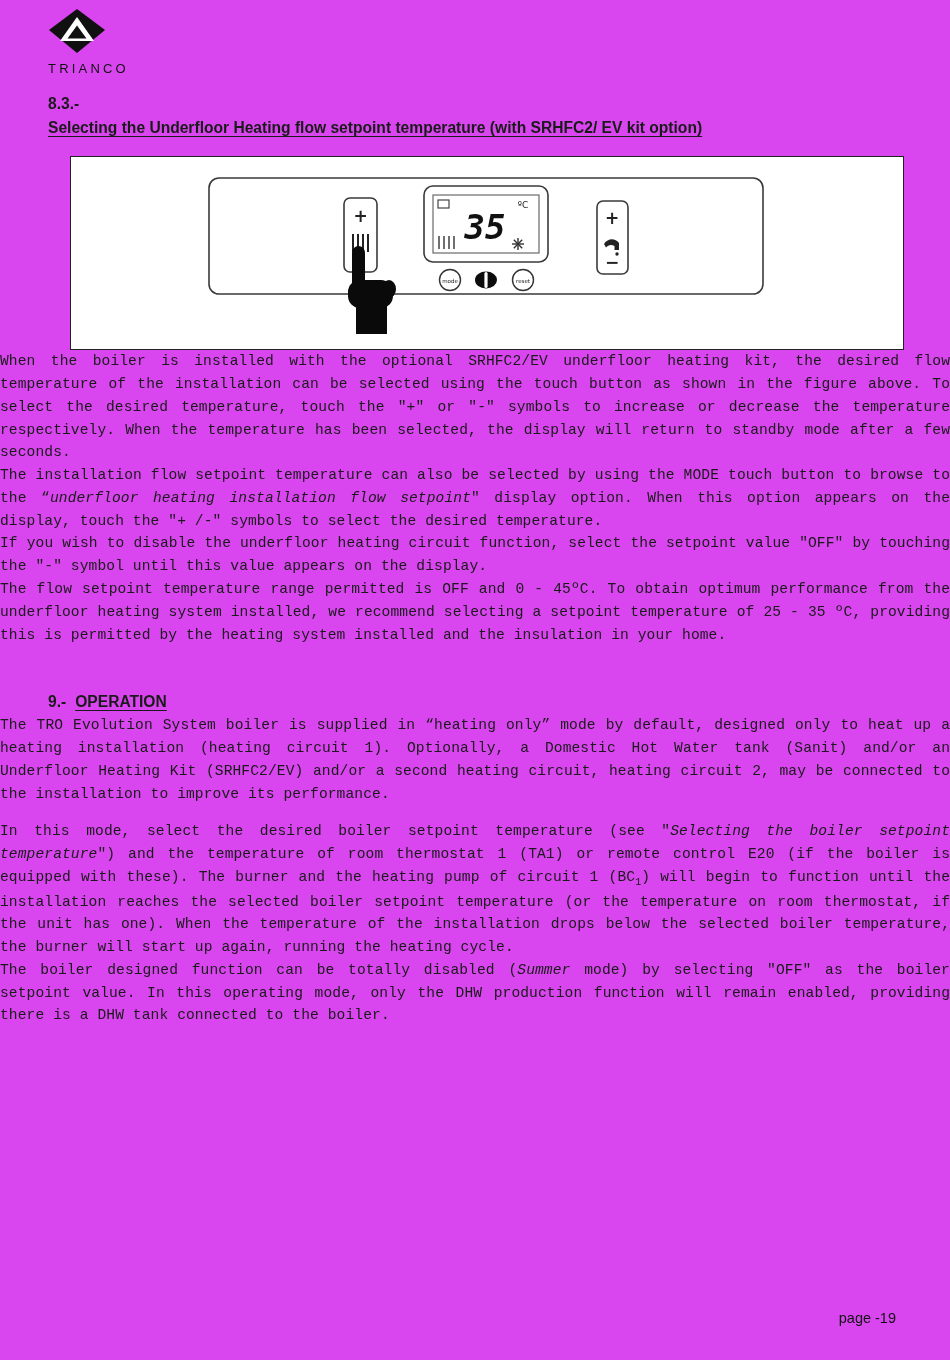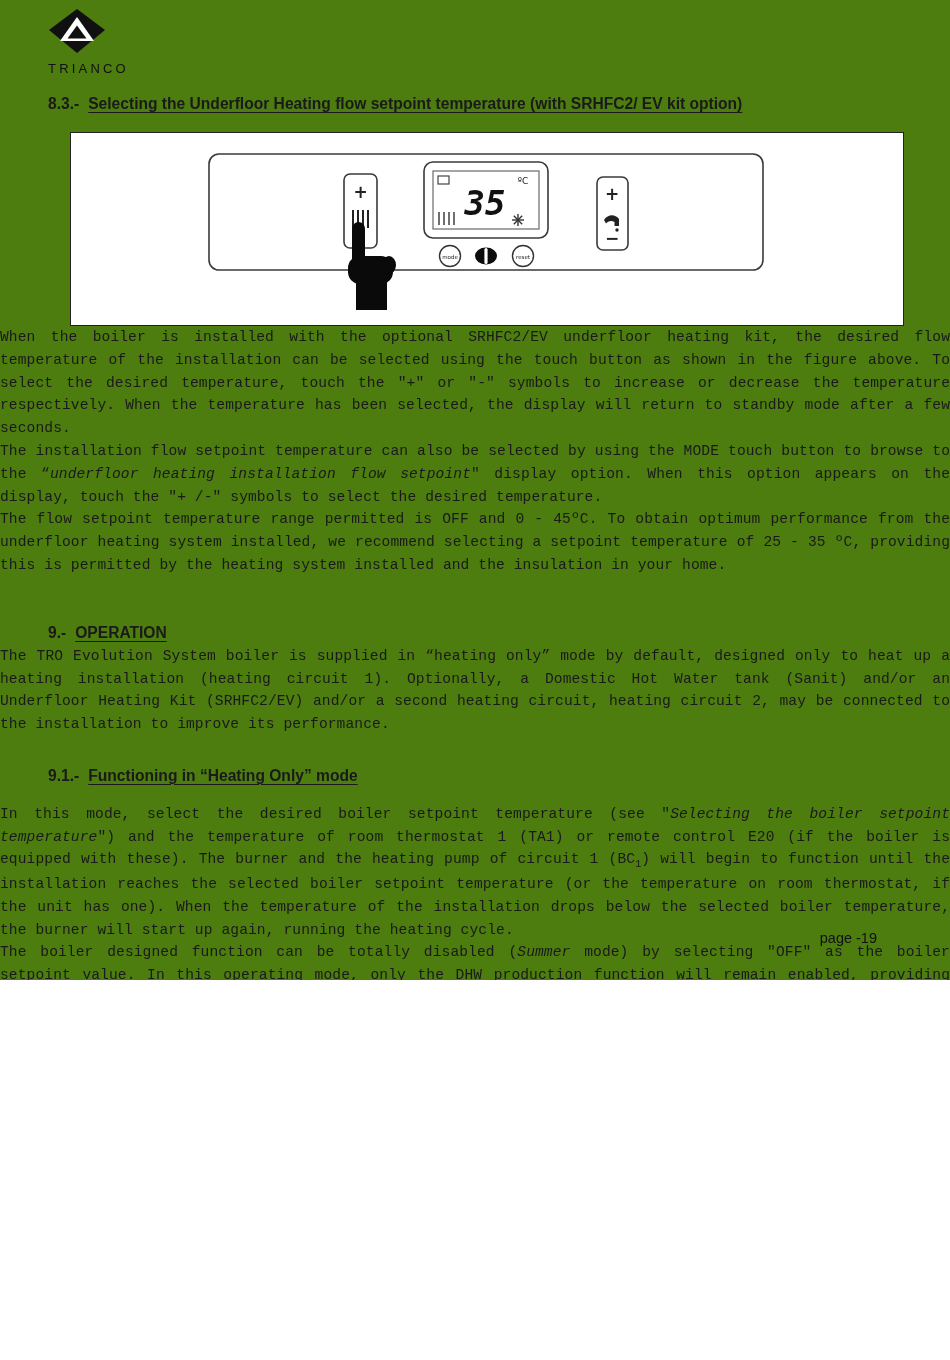--- a/index.html
+++ b/index.html
@@ -1,41 +1,41 @@
 <!DOCTYPE html>
 <html><head>
 <meta charset="utf-8">
 <style>
   * { box-sizing: border-box; }
   html, body { margin: 0; padding: 0; background: #ffffff; }
   .page {
-    width: 950px; height: 980px; position: relative; background: #4d7c0f;
+    width: 950px; height: 1360px; position: relative; background: #d946ef;
     font-family: "Liberation Sans", sans-serif; color: #1a1a1a; overflow: hidden;
   }
   .logo { padding: 8px 0 0 48px; }
   .logo-text { font-size: 13px; letter-spacing: 3.2px; margin-top: 3px; color: #111; }
 
   .heading { display: flex; font-weight: bold; font-size: 15.6px; line-height: 1.55; }
   .heading .sec-num { margin-right: 9px; white-space: nowrap; }
   .heading .sec-title { text-decoration: underline; text-decoration-thickness: 1.3px; text-underline-offset: 3px; }
-  .h83 { margin: 16px 90px 0 48px; }
+  .h83 { margin: 16px 90px 0 48px; flex-direction: column; }
   .h9  { margin: 44px 52px 0 48px; }
   .h91 { margin: 28px 52px 0 48px; }
 
   .figure { margin: 16px 45px 0 70px; width: 834px; height: 194px; border: 1.6px solid #222; background: #fff; }
   .figure svg { display: block; width: 100%; height: 100%; }
 
   p.body { font-size: 14.6px; line-height: 1.56; text-align: justify; margin: 0; letter-spacing: 0.1px; }
   .indent { margin: 19px 50px 0 73px; font-family: Liberation Mono, monospace; }
   .flush  { margin: 14px 50px 0 48px; font-family: Liberation Mono, monospace; }
   .after-fig { margin-top: 24px; }
   em { font-style: italic; }
   sub { font-size: 10px; }
 
-  .footer { position: absolute; right: 73px; bottom: 34px; font-size: 14.5px; color: #111; margin-top: 32px; }
+  .footer { position: absolute; right: 54px; bottom: 34px; font-size: 14.5px; color: #111; margin-top: 32px; }
 
   
   .sign { font: bold 17px "DejaVu Sans", sans-serif; text-anchor: middle; fill: #222; }
   .lcd-digits { font: bold italic 34px "DejaVu Sans Mono", monospace; text-anchor: middle; fill: #111; }
   .lcd-unit { font: 9px "DejaVu Sans", sans-serif; text-anchor: middle; fill: #222; }
   .tiny { font: 5.5px "DejaVu Sans", sans-serif; text-anchor: middle; fill: #222; }
 </style>
 </head>
 <body>
 
@@ -120,34 +120,31 @@
         <rect x="285" y="144" width="31" height="32"></rect>
         <ellipse cx="318" cy="131" rx="7" ry="9"></ellipse>
       </g>
     </svg>
   </div>
 
   <p class="body indent after-fig">When the boiler is installed with the optional SRHFC2/EV underfloor heating kit, the desired flow temperature of the installation can be selected using the touch button as shown in the figure above. To select the desired temperature, touch the "+" or "-" symbols to increase or decrease the temperature respectively. When the temperature has been selected, the display will return to standby mode after a few seconds.</p>
 
   <p class="body indent"><span>The installation flow setpoint temperature can also be selected by using the MODE touch button to browse to the “</span><em>underfloor heating installation flow setpoint</em><span>" display option. When this option appears on the display, touch the "+ /-" symbols to select the desired temperature.</span></p>
 
+  <p class="body indent">If you wish to disable the underfloor heating circuit function, select the setpoint value "OFF" by touching the "-" symbol until this value appears on the display.</p>
 
   <p class="body indent">The flow setpoint temperature range permitted is OFF and 0 - 45ºC. To obtain optimum performance from the underfloor heating system installed, we recommend selecting a setpoint temperature of 25 - 35 ºC, providing this is permitted by the heating system installed and the insulation in your home.</p>
 
   <div class="heading h9">
     <span class="sec-num">9.-</span>
     <span class="sec-title">OPERATION</span>
   </div>
 
   <p class="body flush">The TRO Evolution System boiler is supplied in “heating only” mode by default, designed only to heat up a heating installation (heating circuit 1). Optionally, a Domestic Hot Water tank (Sanit) and/or an Underfloor Heating Kit (SRHFC2/EV) and/or a second heating circuit, heating circuit 2, may be connected to the installation to improve its performance.</p>
 
-  <div class="heading h91">
-    <span class="sec-num">9.1.-</span>
-    <span class="sec-title">Functioning in “Heating Only” mode</span>
-  </div>
 
   <p class="body indent" style="margin-top:15px"><span>In this mode, select the desired boiler setpoint temperature (see "</span><em>Selecting the boiler setpoint temperature</em><span>") and the temperature of room thermostat 1 (TA1) or remote control E20 (if the boiler is equipped with these). The burner and the heating pump of circuit 1 (BC</span><sub>1</sub><span>) will begin to function until the installation reaches the selected boiler setpoint temperature (or the temperature on room thermostat, if the unit has one). When the temperature of the installation drops below the selected boiler temperature, the burner will start up again, running the heating cycle.</span></p>
 
   <p class="body indent"><span>The boiler designed function can be totally disabled (</span><em>Summer</em><span> mode) by selecting "OFF" as the boiler setpoint value. In this operating mode, only the DHW production function will remain enabled, providing there is a DHW tank connected to the boiler.</span></p>
 
 
   <div class="footer">page -19</div>
 
 </div>
 

